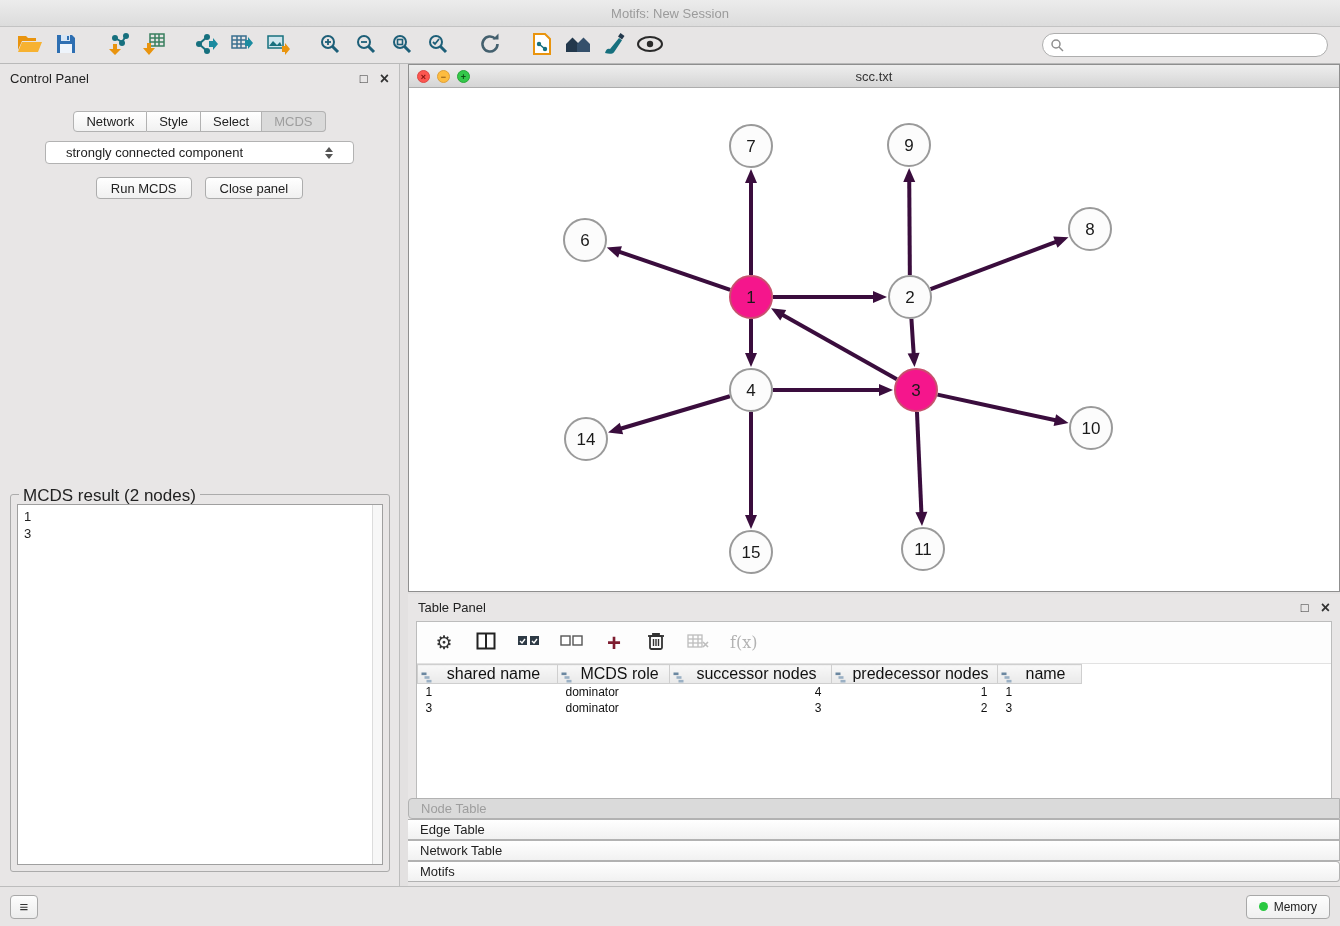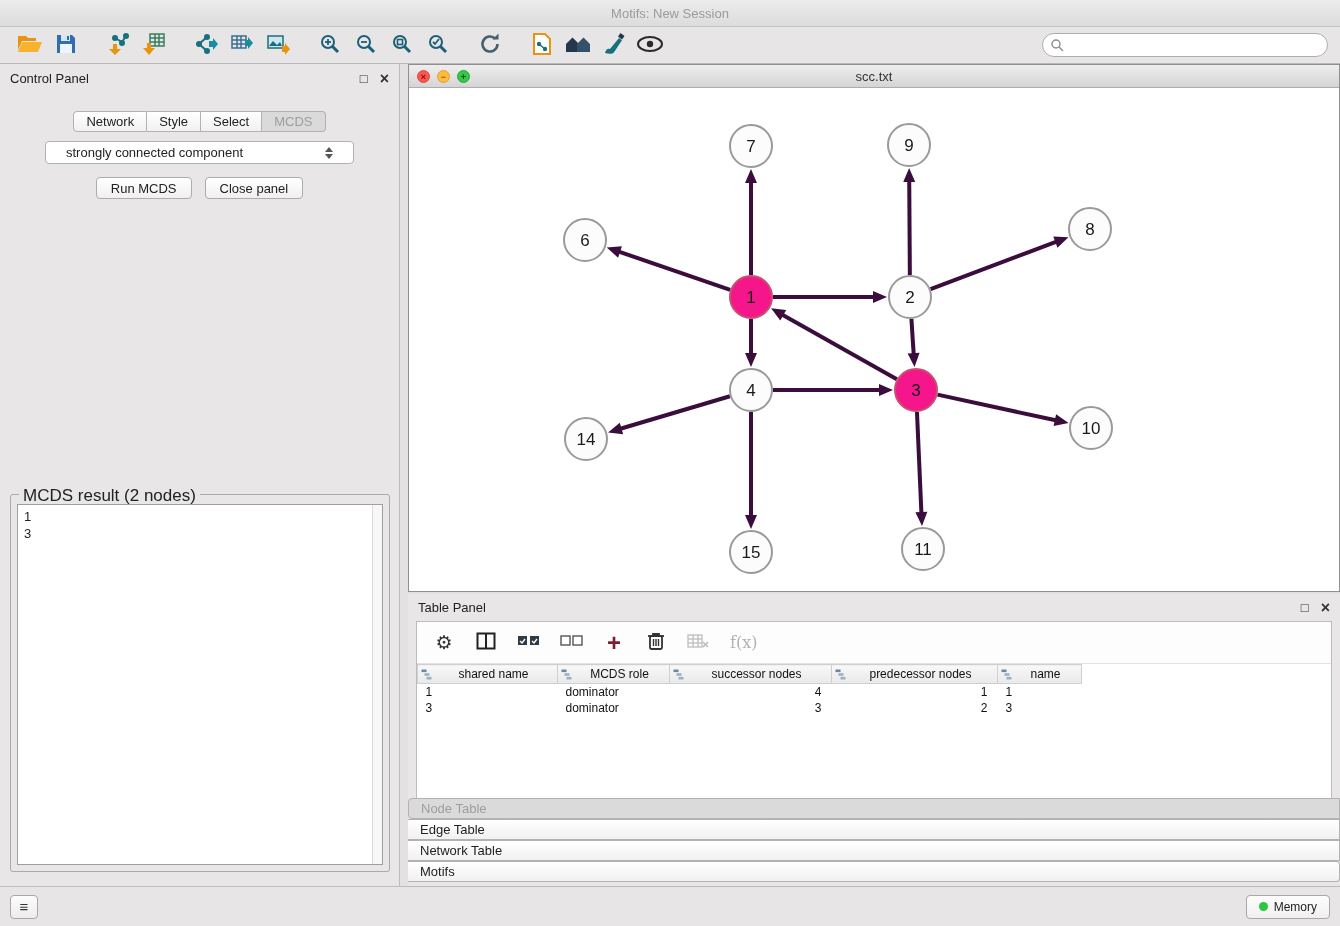--- a/index.html
+++ b/index.html
@@ -69,21 +69,21 @@
   .table-panel { position:absolute; left:408px; top:594px; width:932px; height:292px; background:#e8e6e6; }
   .tp-header { height:26px; display:flex; align-items:center; padding:0 10px; }
   .tp-header .spacer { flex:1; }
   .tp-body { position:absolute; left:8px; right:8px; top:27px; height:238px; background:#fff; border:1px solid #bcbcbc; overflow:hidden; }
   .tp-toolbar { height:42px; display:flex; align-items:center; gap:20px; padding:0 16px; background:#fdfdfd; border-bottom:1px solid #e2e2e2; }
   .tp-tool { display:flex; align-items:center; justify-content:center; min-width:22px; cursor:default; }
   .gear-glyph { font-size:19px; color:#333; line-height:20px; }
   .plus-glyph { font-size:24px; font-weight:bold; color:#7e1d30; line-height:20px; }
   .fx-glyph { font-family:"DejaVu Serif", serif; font-size:16px; color:#b3b3b3; }
   .tp-table { border-collapse:collapse; font-size:12px; table-layout:fixed; }
-  .tp-table th { position:relative; height:19px; font-weight:normal; font-size:12px; color:#111;
+  .tp-table th { position:relative; height:19px; font-weight:normal; font-size:16px; color:#111;
     background:linear-gradient(#f8f8f8,#e9e9e9); border:1px solid #cfcfcf; text-align:center; padding:0 4px 0 16px; }
   .col-icon { position:absolute; left:3px; top:4px; }
   .tp-table td { height:16px; padding:0 10px; font-size:12px; color:#111; }
   td.a-l { text-align:left; padding-left:8px; }
   td.a-r { text-align:right; }
   .tp-hscroll { position:absolute; left:0; right:0; bottom:0; height:13px; background:#f7f7f7; border-top:1px solid #ddd; }
   .tp-tabs { position:absolute; left:0; right:0; bottom:4px; display:flex; justify-content:center;flex-direction:column; }
 
   
   .statusbar { position:absolute; left:0; top:886px; width:1340px; height:40px;

